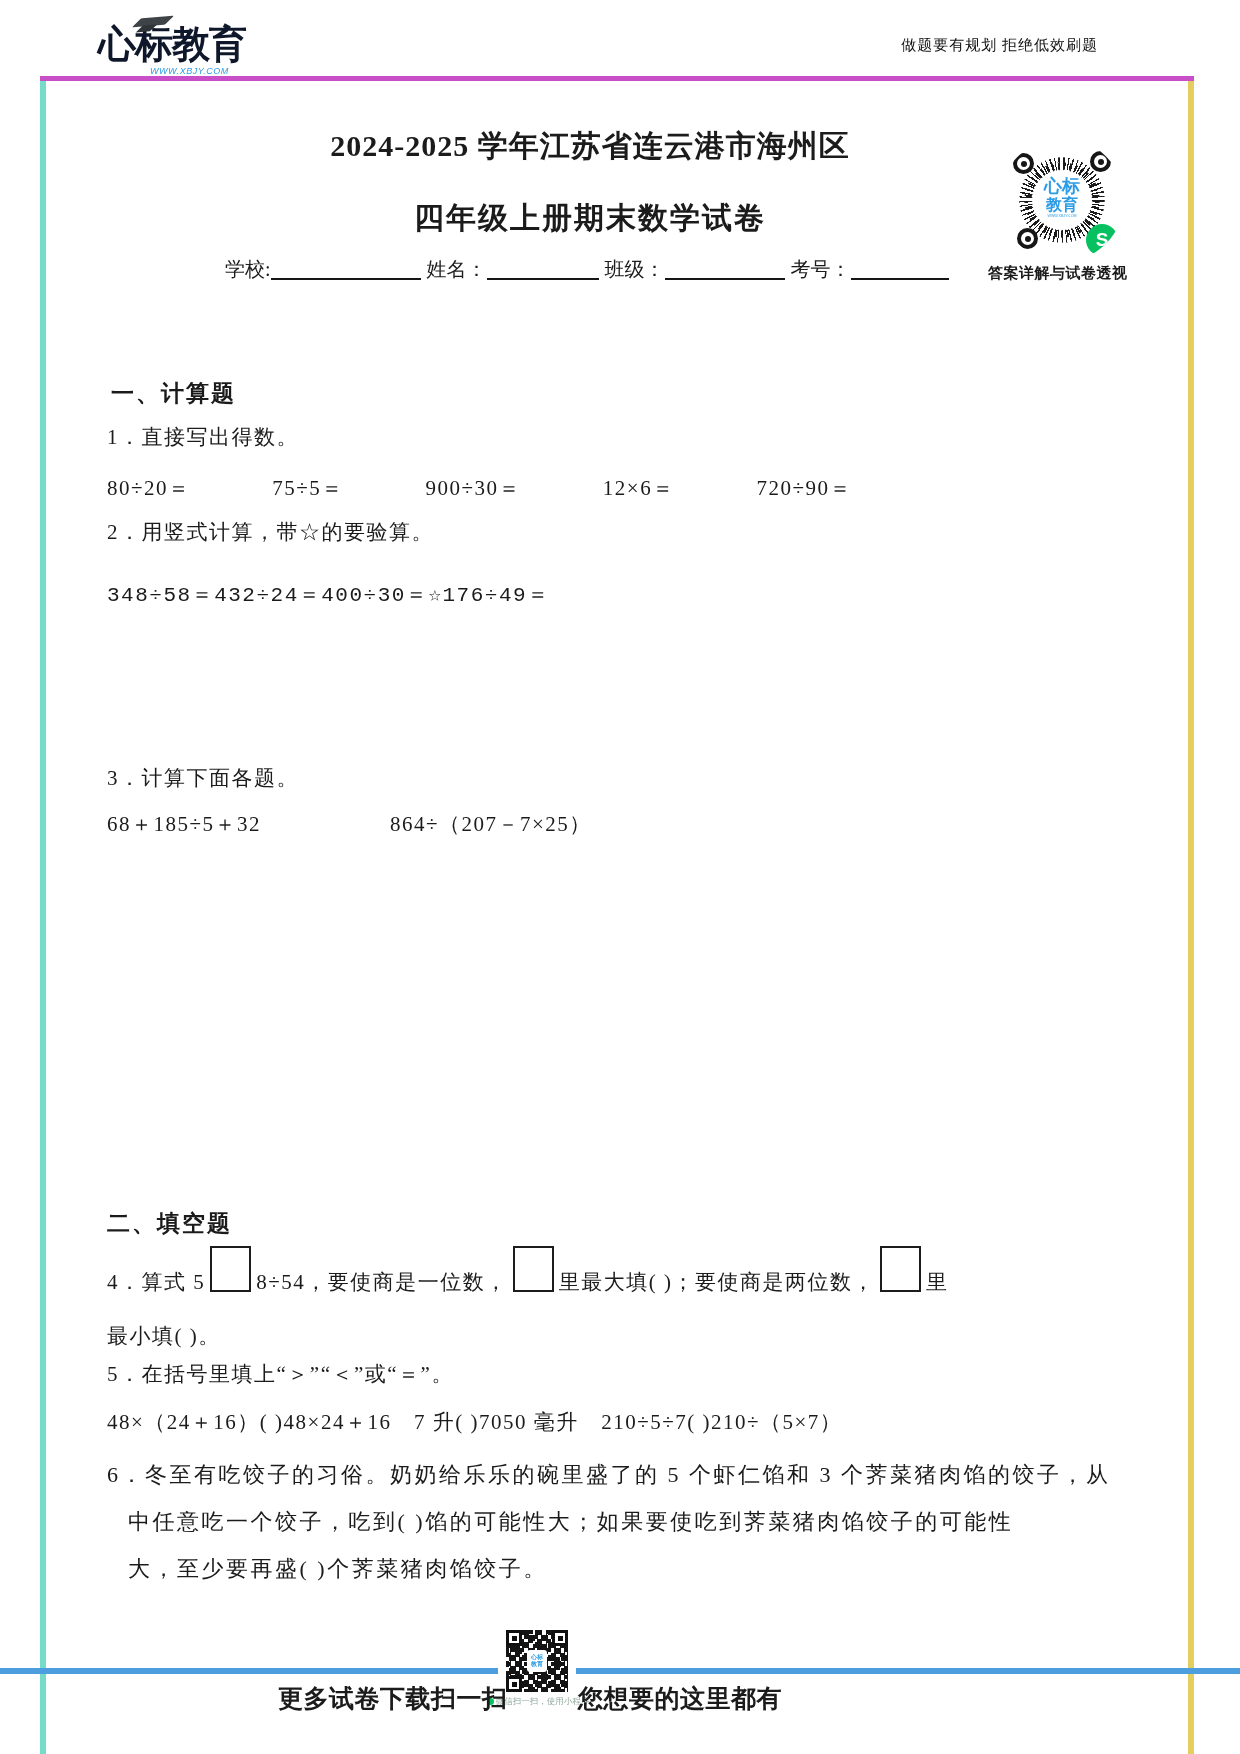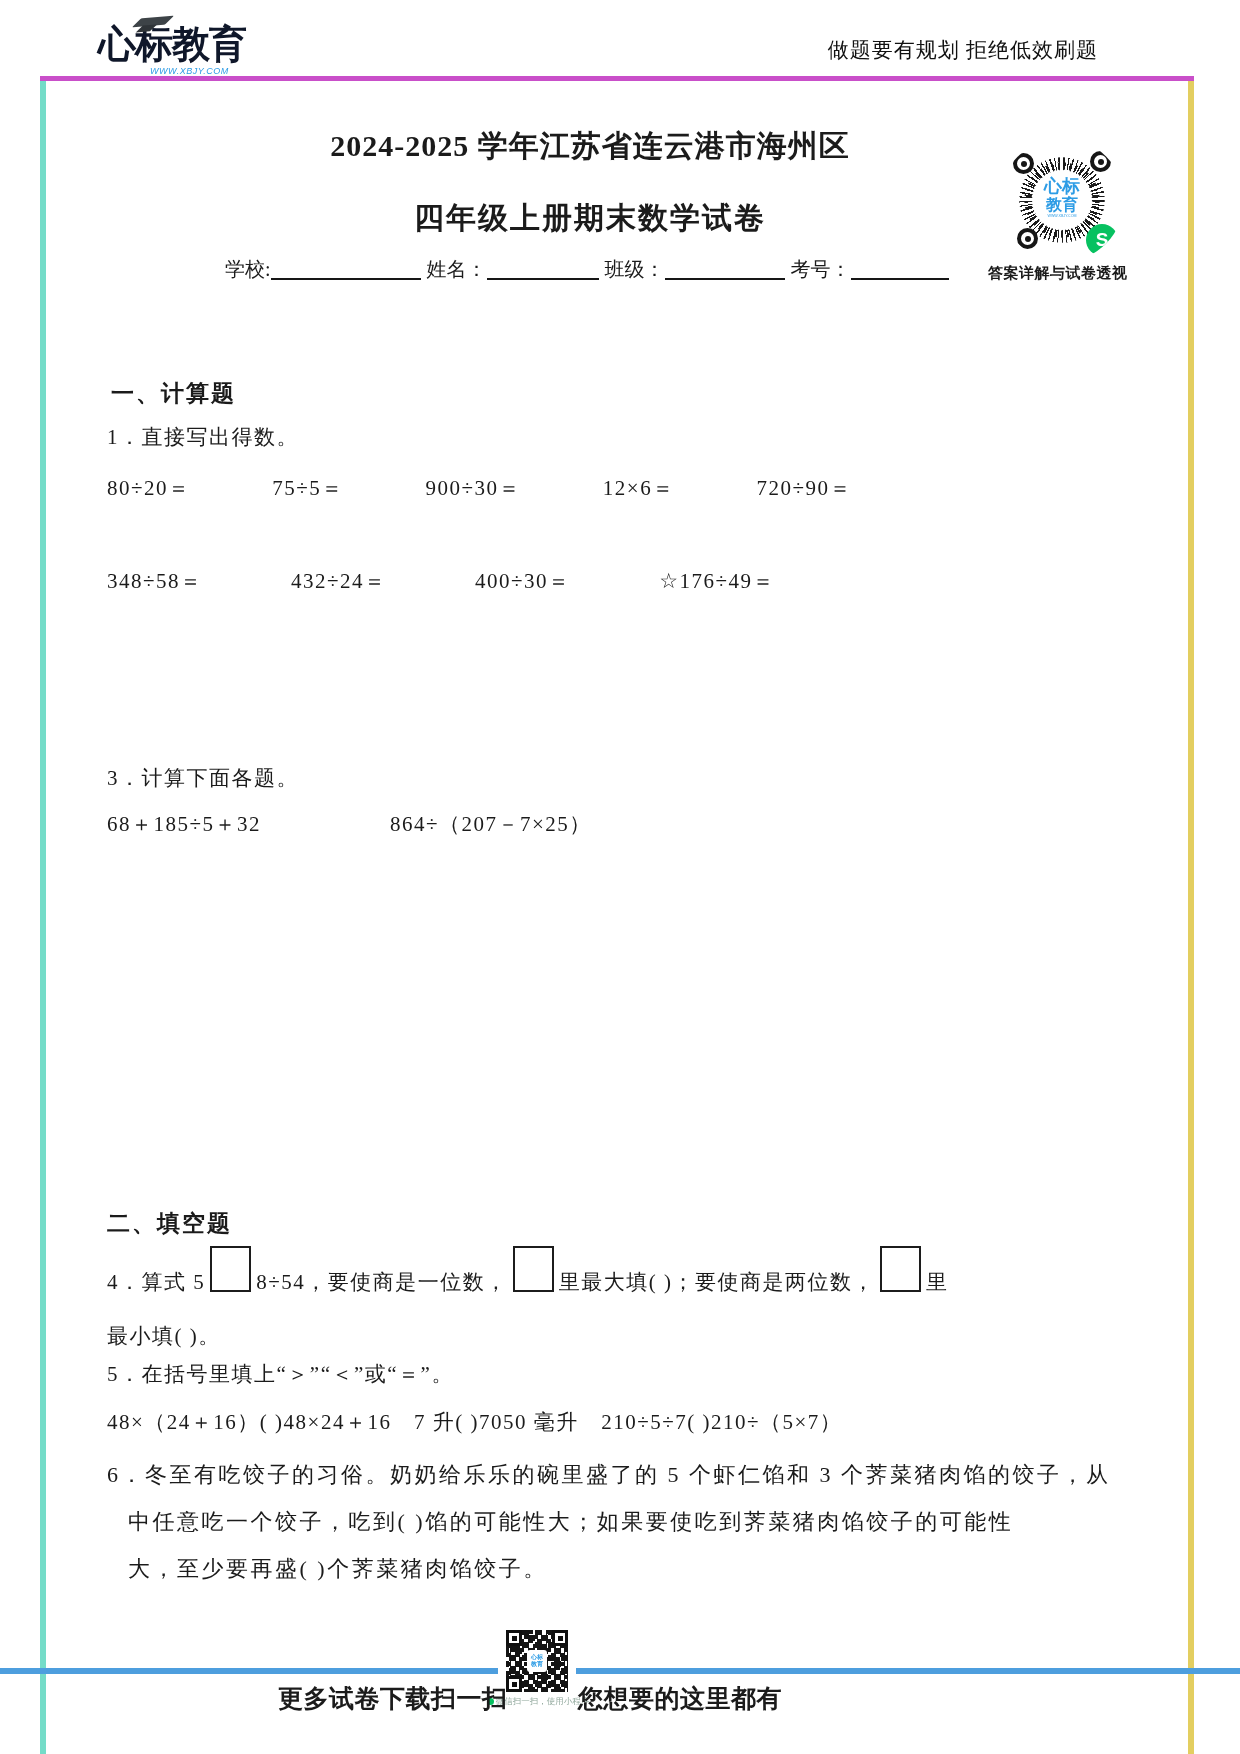--- a/index.html
+++ b/index.html
@@ -9,21 +9,21 @@
 
   
   .logo{left:98px;top:22px;width:190px;height:52px;}
   .logo-text{font-family:"Liberation Sans","DejaVu Sans",sans-serif;font-weight:bold;
              font-size:38px;color:#0f172a;letter-spacing:-1px;line-height:44px;}
   .logo-sub{position:absolute;left:52px;top:44px;font-size:9px;font-style:italic;
             color:#2d9ce5;font-family:"Liberation Sans",sans-serif;letter-spacing:.5px;}
   .cap{position:absolute;left:40px;top:-5px;width:30px;height:9px;background:#3d4347;
        transform:skewX(-48deg) rotate(-5deg);border-radius:1px;}
   .cap:after{content:"";position:absolute;left:9px;top:8px;width:13px;height:7px;background:#2f3438;}
-  .slogan{right:142px;top:36px;font-size:21px;letter-spacing:1px;color:#111;text-align:center;}
+  .slogan{right:142px;top:36px;font-size:15px;letter-spacing:1px;color:#111;text-align:center;}
 
   
   .line-magenta{left:40px;top:76px;width:1154px;height:5px;background:#c94fc9;}
   .border-left{left:40px;top:81px;width:6px;height:1673px;background:#74dcc8;}
   .border-right{left:1188px;top:81px;width:6px;height:1673px;background:#e3ce60;}
 
   
   .title-wrap{left:140px;top:126px;width:900px;text-align:center;}
   .title-l1{font-size:30px;font-weight:bold;letter-spacing:1px;}
   .title-l2{margin-top:31px;font-size:30px;font-weight:bold;letter-spacing:2px;}
@@ -58,21 +58,21 @@
   .b1{width:150px;} .b2{width:112px;} .b3{width:120px;} .b4{width:98px;}
   .info-row .lbl{margin-left:6px;}
 
   
   .sec-title{font-family:"Liberation Sans","DejaVu Sans",sans-serif;font-weight:bold;font-size:23px;letter-spacing:2px;}
   .bodyline{font-size:21px;letter-spacing:1.5px;white-space:nowrap;}
   .sec1{left:111px;top:378px;} .sec2{left:107px;top:1208px;}
   .q1-label{left:107px;top:423px;}
   .q1-row{left:107px;top:474px;width:745px;display:flex;justify-content:space-between;}
   .q2-label{left:107px;top:518px;}
-  .q2-row{left:107px;top:567px;width:668px;display:flex;justify-content:space-between;}
+  .q2-row{left:107px;top:580px;width:668px;display:flex;justify-content:flex-start;font-family:Liberation Mono, monospace;}
   .q3-label{left:107px;top:764px;}
   .q3-row{left:107px;top:810px;width:900px;}
   .q3-row .col2{position:absolute;left:283px;top:0;}
   .q3-row2{top:1005px;}
   .q4-line{left:107px;top:1246px;line-height:46px;}
   .abox{display:inline-block;width:37px;height:42px;border:2.5px solid #1c1c1c;vertical-align:-3px;
         margin:0 5px;background:#fff;}
   .q4-line2{left:107px;top:1322px;}
   .q5-label{left:107px;top:1360px;}
   .q5-row{left:107px;top:1408px;text-align:right;}
@@ -148,20 +148,21 @@
 
   <div class="abs bodyline q1-label">1．直接写出得数。</div>
   <div class="abs bodyline q1-row">
     <span>80÷20＝</span>
     <span>75÷5＝</span>
     <span>900÷30＝</span>
     <span>12×6＝</span>
     <span>720÷90＝</span>
   </div>
 
+  <div class="abs bodyline q2-label">2．用竖式计算，带☆的要验算。</div>
   <div class="abs bodyline q2-row">
     <span>348÷58＝</span>
     <span>432÷24＝</span>
     <span>400÷30＝</span>
     <span>☆176÷49＝</span>
   </div>
 
   <div class="abs bodyline q3-label">3．计算下面各题。</div>
   <div class="abs bodyline q3-row">
     <span>68＋185÷5＋32</span>

